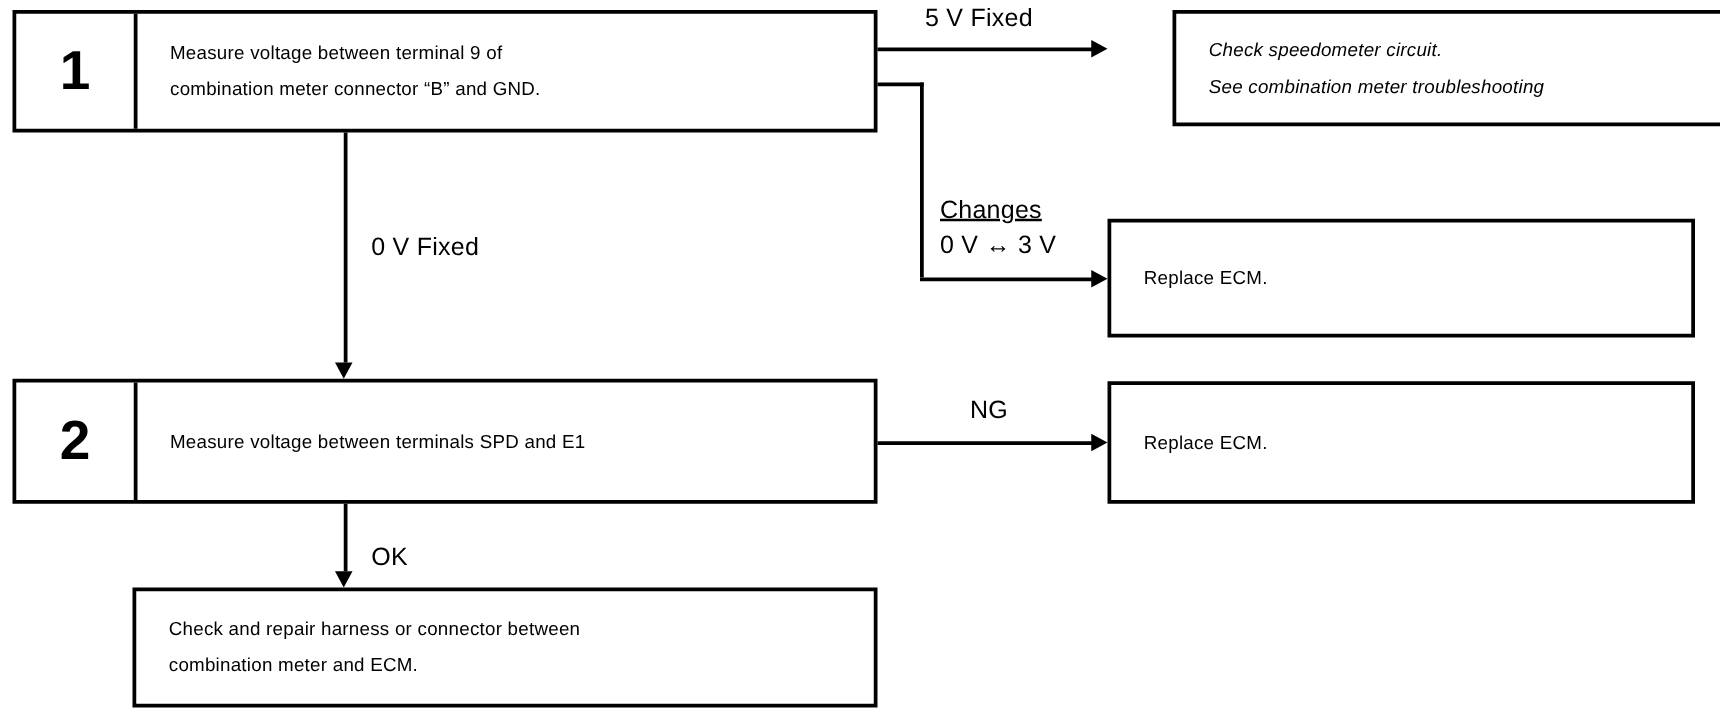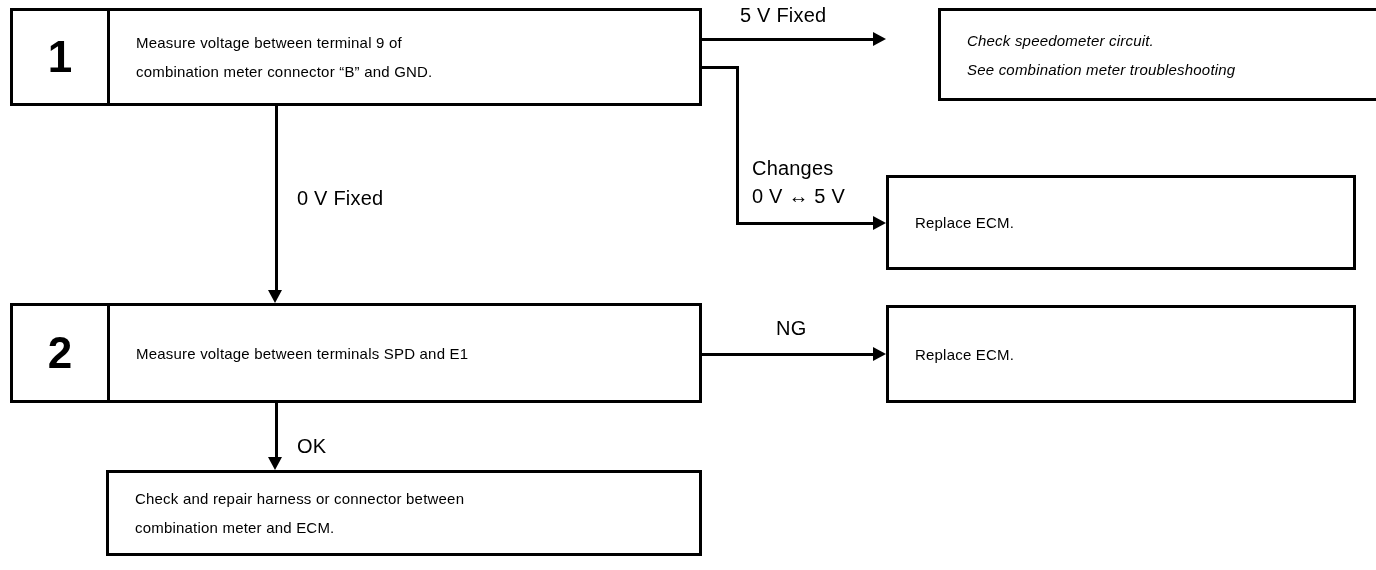--- a/index.html
+++ b/index.html
@@ -124,35 +124,35 @@
   </div>
 
   <div class="box action-box" style="left:886px; top:175px; width:470px; height:95px;">
     <div class="line">Replace ECM.</div>
   </div>
 
   <div class="box action-box" style="left:886px; top:305px; width:470px; height:98px;">
     <div class="line">Replace ECM.</div>
   </div>
 
-  <div class="box action-box" style="left:106px; top:470px; width:596px; height:86px;">
+  <div class="box action-box" style="left:106px; top:470px; width:596px; height:96px;">
     <div class="line">Check and repair harness or connector between</div>
     <div class="line">combination meter and ECM.</div>
   </div>
 
   <div class="hline" style="left:702px; top:38px; width:172px;"></div>
   <div class="arrow-right" style="left:873px; top:32px;"></div>
   <div class="edge-label" style="left:740px; top:2px;">5 V Fixed</div>
 
   <div class="hline" style="left:702px; top:66px; width:37px;"></div>
   <div class="vline" style="left:736px; top:66px; height:156px;"></div>
   <div class="hline" style="left:736px; top:222px; width:138px;"></div>
   <div class="arrow-right" style="left:873px; top:216px;"></div>
-  <div class="edge-label" style="left:752px; top:155px;">Changes</div>
-  <div class="edge-label" style="left:752px; top:183px;">0 V ↔ 5 V</div>
+  <div class="edge-label" style="left:752px; top:155px;text-decoration:underline;">Changes</div>
+  <div class="edge-label" style="left:752px; top:183px;">0 V ↔ 3 V</div>
 
   <div class="vline" style="left:275px; top:106px; height:184px;"></div>
   <div class="arrow-down" style="left:268px; top:290px;"></div>
   <div class="edge-label" style="left:297px; top:185px;">0 V Fixed</div>
 
   <div class="hline" style="left:702px; top:353px; width:172px;"></div>
   <div class="arrow-right" style="left:873px; top:347px;"></div>
   <div class="edge-label" style="left:776px; top:315px;">NG</div>
 
   <div class="vline" style="left:275px; top:403px; height:54px;"></div>

